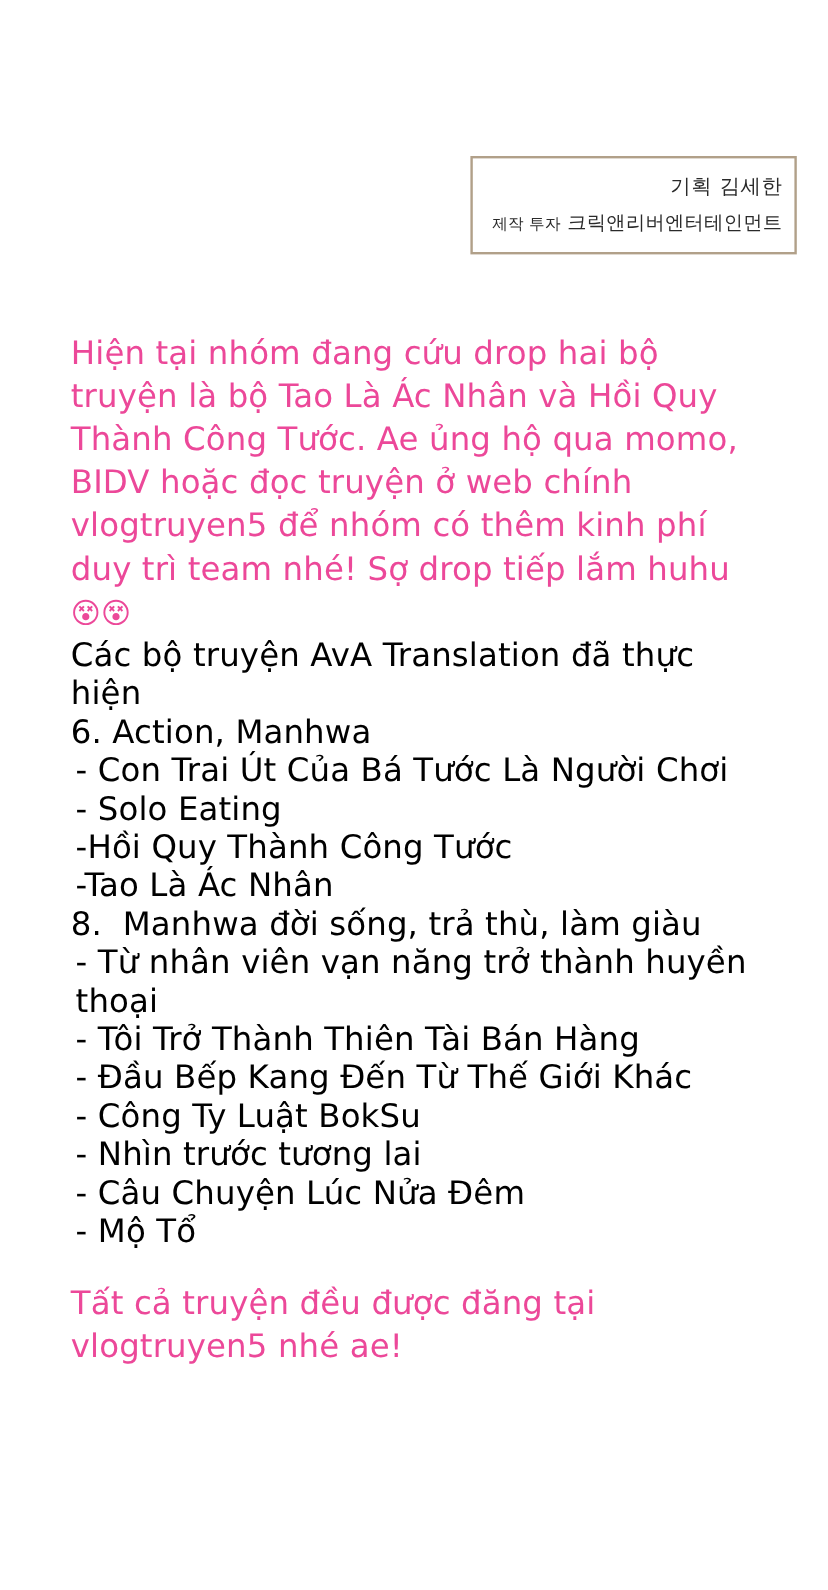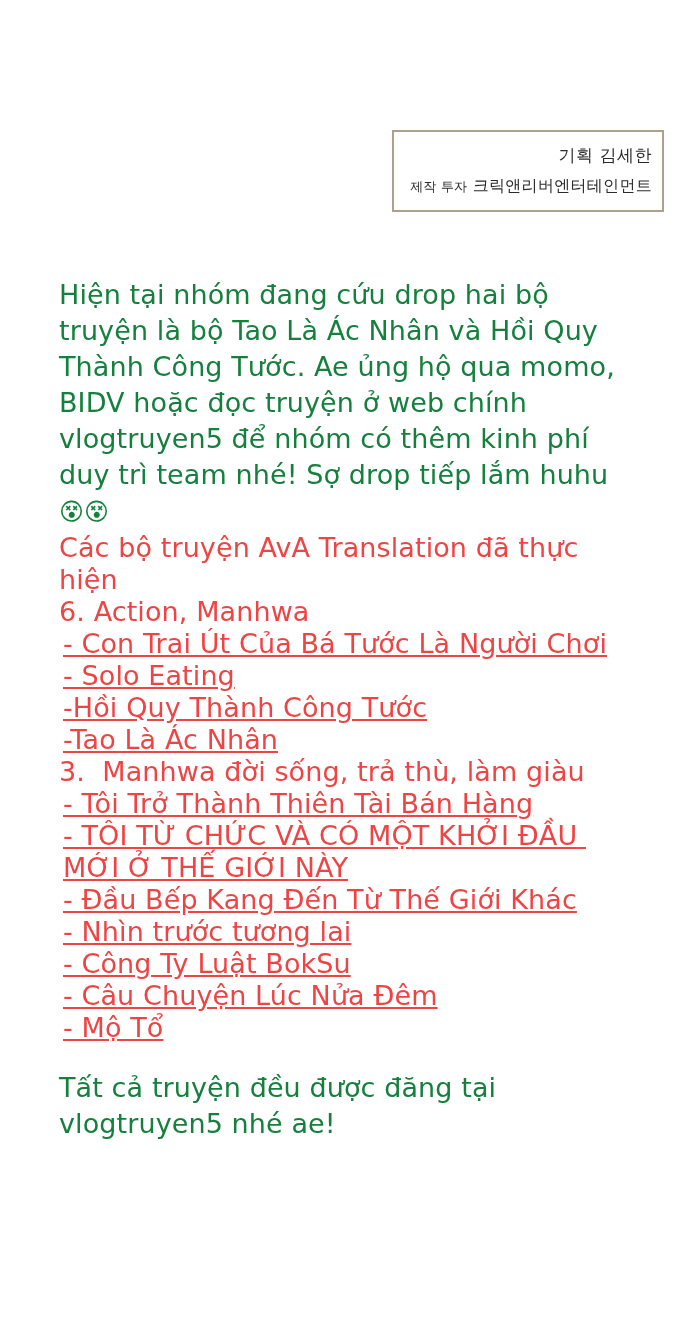--- a/index.html
+++ b/index.html
@@ -62,35 +62,34 @@
     position: absolute;
     left: 59px;
     top: 277px;
     width: 580px;
   }
   .para {
     font-size: 27px;
     line-height: 36px;
     letter-spacing: 0.1px;
     margin: 0 0 2px 0;
-    color: #15803d;
+    color: #ec4899;
     font-family: "DejaVu Sans", sans-serif;
   }
   .line {
     font-size: 27px;
     line-height: 32px;
     letter-spacing: 0.1px;
     margin: 0;
-    color: #ef4444;
+    color: #000000;
     font-family: "DejaVu Sans", sans-serif;
     white-space: pre-wrap;
   }
   .line.indent {
     padding-left: 4px;
-    text-decoration: underline;
   }
   .spacer {
     height: 26px;
   }
   .emoji {
     font-family: "DejaVu Sans", sans-serif;
     font-size: 24px;
   }
 </style>
 </head>
@@ -111,26 +110,26 @@
     <p class="para"><span>Hiện tại nhóm đang cứu drop hai bộ truyện là bộ Tao Là Ác Nhân và Hồi Quy Thành Công Tước. Ae ủng hộ qua momo, BIDV hoặc đọc truyện ở web chính vlogtruyen5 để nhóm có thêm kinh phí duy trì team nhé! Sợ drop tiếp lắm huhu </span><span class="emoji">😵😵</span></p>
 
     <p class="line">Các bộ truyện AvA Translation đã thực hiện</p>
 
     <p class="line">6. Action, Manhwa</p>
     <p class="line indent">- Con Trai Út Của Bá Tước Là Người Chơi</p>
     <p class="line indent">- Solo Eating</p>
     <p class="line indent">-Hồi Quy Thành Công Tước</p>
     <p class="line indent">-Tao Là Ác Nhân</p>
 
-    <p class="line">3.  Manhwa đời sống, trả thù, làm giàu</p>
+    <p class="line">8.  Manhwa đời sống, trả thù, làm giàu</p>
+    <p class="line indent">- Từ nhân viên vạn năng trở thành huyền thoại</p>
     <p class="line indent">- Tôi Trở Thành Thiên Tài Bán Hàng</p>
-    <p class="line indent">- TÔI TỪ CHỨC VÀ CÓ MỘT KHỞI ĐẦU MỚI Ở THẾ GIỚI NÀY</p>
     <p class="line indent">- Đầu Bếp Kang Đến Từ Thế Giới Khác</p>
+    <p class="line indent">- Công Ty Luật BokSu</p>
     <p class="line indent">- Nhìn trước tương lai</p>
-    <p class="line indent">- Công Ty Luật BokSu</p>
 
     <p class="line indent">- Câu Chuyện Lúc Nửa Đêm</p>
     <p class="line indent">- Mộ Tổ</p>
 
     <div class="spacer"></div>
 
     <p class="para">Tất cả truyện đều được đăng tại vlogtruyen5 nhé ae!</p>
 
   </div>
 </div>

